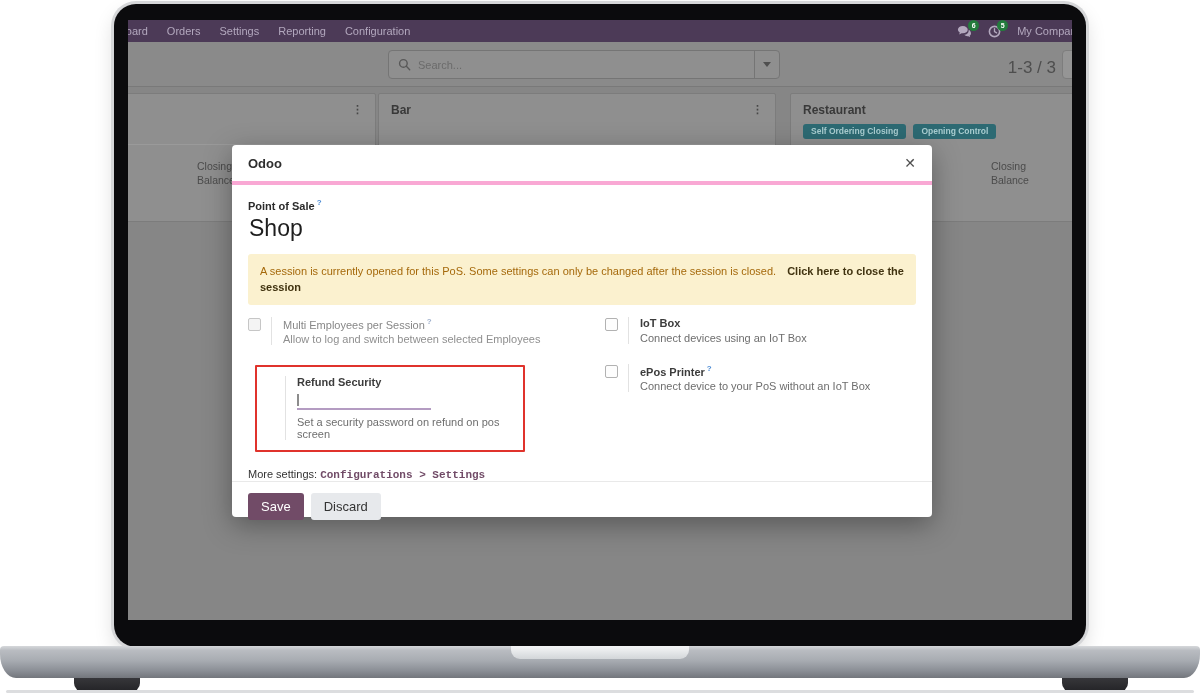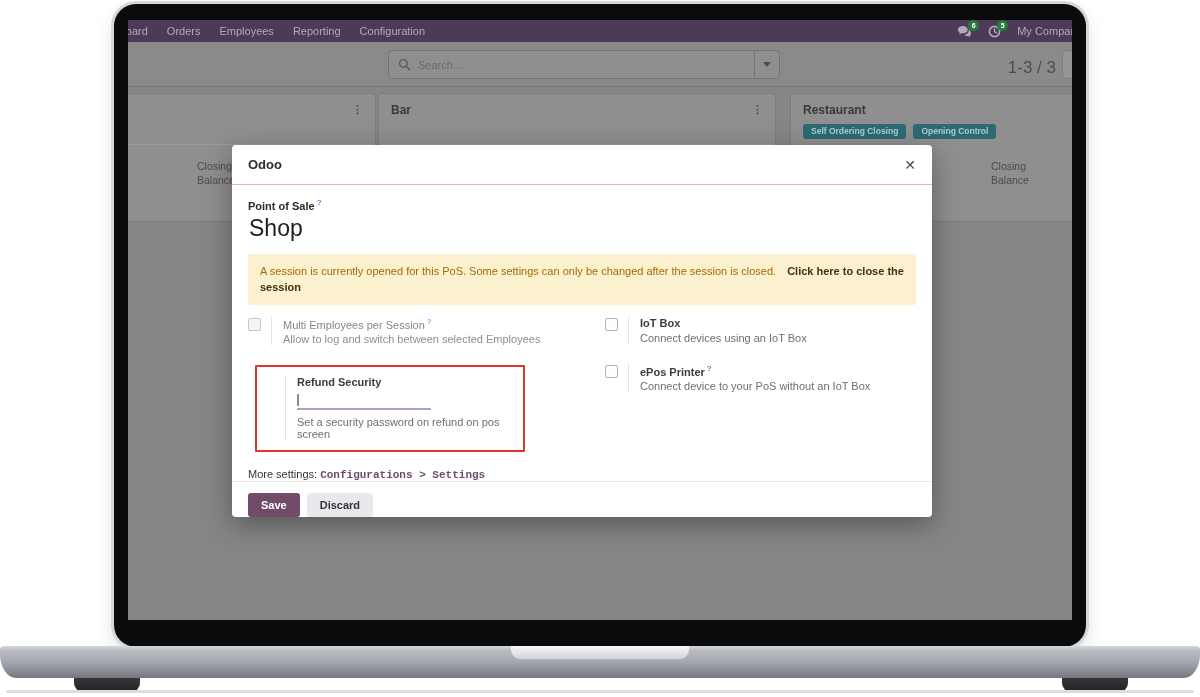--- a/index.html
+++ b/index.html
@@ -79,21 +79,21 @@
     padding:2px 8px 3px; border-radius:3px; white-space:nowrap; }
   .cb-label { position:absolute; width:48px; font-size:10.5px; line-height:13.5px; color:#4b4b4b; }
   .cb-left { left:69px; top:73px; }
   .cb-right { left:863px; top:73px; }
 
   
   .modal { position:absolute; left:104px; top:125px; width:700px; height:372px;
     background:#ffffff; border-radius:4px; box-shadow:0 8px 28px rgba(0,0,0,.35);
     display:flex; flex-direction:column; }
   .modal-header { min-height:40px; display:flex; align-items:center;
-    justify-content:space-between; padding:0 16px; border-bottom:1px solid #f9a8d4; }
+    justify-content:space-between; padding:0 16px; border-bottom:4px solid #f9a8d4; }
   .modal-title { font-size:13px; font-weight:bold; color:#2e2e2e; }
   .modal-close { font-size:14px; color:#4f4f4f; cursor:pointer; }
   .modal-body { flex:1; padding:13px 16px 0; }
   .breadcrumb { font-size:11px; font-weight:bold; color:#2b2b2b; }
   .sup { color:#4C8BD4; font-size:8px; vertical-align:super; margin-left:2px; font-weight:bold; }
   .record-name { font-size:23px; font-weight:400; color:#1e1e1e; margin:3px 0 0 1px; }
 
   .warning { margin-top:12px; background:#FBF1CF; border-radius:3px;
     padding:9px 12px; font-size:11px; line-height:1.5; }
   .warning-text { color:#A5690B; }
@@ -117,40 +117,40 @@
     margin-left:7px; width:270px; padding:9px 10px 10px 5px; }
   .refund-input { width:134px; height:18px; border-bottom:2px solid #B49CC2;
     margin-top:4px; display:flex; align-items:flex-end; padding-bottom:2px; cursor:text; }
   .cursor-bar { display:inline-block; width:2px; height:12px; background:#8c8c8c; }
   .refund-box .setting-desc { margin-top:6px; }
 
   .more-settings { margin-top:16px; font-size:11px; color:#333333; }
   .more-link { color:#714B67; font-weight:bold; cursor:pointer;font-family:Liberation Mono, monospace; }
 
   .modal-footer { border-top:1px solid #e9e9e9; padding:11px 16px 12px; display:flex; gap:7px; }
-  .btn { font-family:inherit; font-size:11px; font-weight:bold; padding:6px 13px;
+  .btn { font-family:inherit; font-size:13px; font-weight:normal; padding:6px 13px;
     border-radius:3px; border:none; cursor:pointer; }
   .btn-save { background:#714B67; color:#ffffff; }
   .btn-discard { background:#E7E9EC; color:#333333; }
 </style>
 </head>
 <body>
 
 <div class="foot foot-left"></div>
 <div class="foot foot-right"></div>
 <div class="ground"></div>
 
 <div class="laptop">
   <div class="screen">
 
     <div class="topbar">
       <div class="nav">
         <span>Dashboard</span>
         <span>Orders</span>
-        <span>Employees</span>
+        <span>Settings</span>
         <span>Reporting</span>
         <span>Configuration</span>
       </div>
       <div class="topbar-right">
         <span class="ticon">
           <svg width="15" height="13" viewBox="0 0 16 14">
             <path d="M6.2 1C3.2 1 .9 2.7.9 4.9c0 1.3.8 2.4 2 3.1l-.6 2.2 2.6-1.3c.4.1.9.1 1.3.1 3 0 5.3-1.7 5.3-3.9S9.2 1 6.2 1z" fill="#B3A8BE"></path>
             <path d="M12.4 5.2c.1.3.1.6.1.9 0 2.3-2 4.1-4.7 4.5.7.9 2 1.5 3.4 1.5.3 0 .6 0 .9-.1l1.9 1-.4-1.6c.9-.5 1.4-1.3 1.4-2.2 0-1.8-1.1-3.4-2.6-4z" fill="#B3A8BE"></path>
           </svg>
           <span class="nbadge">6</span>

